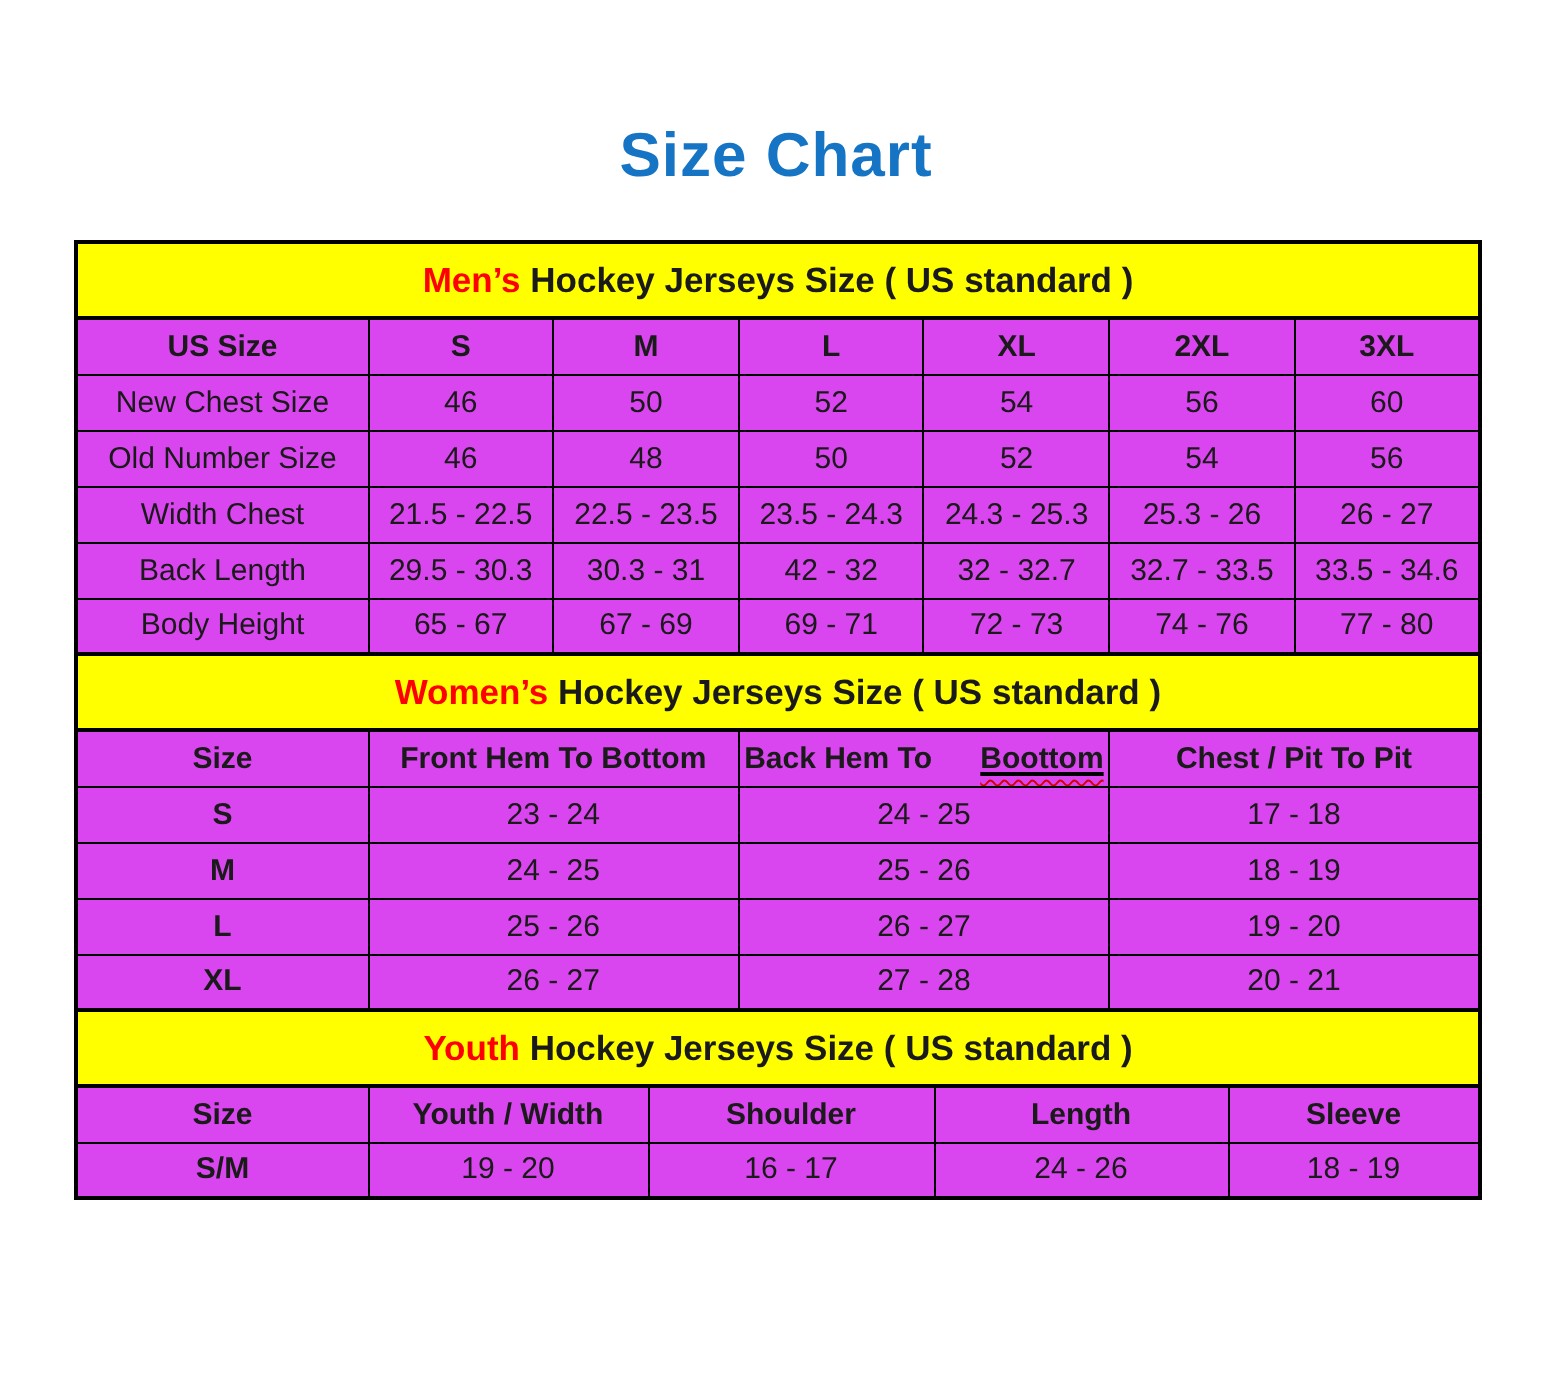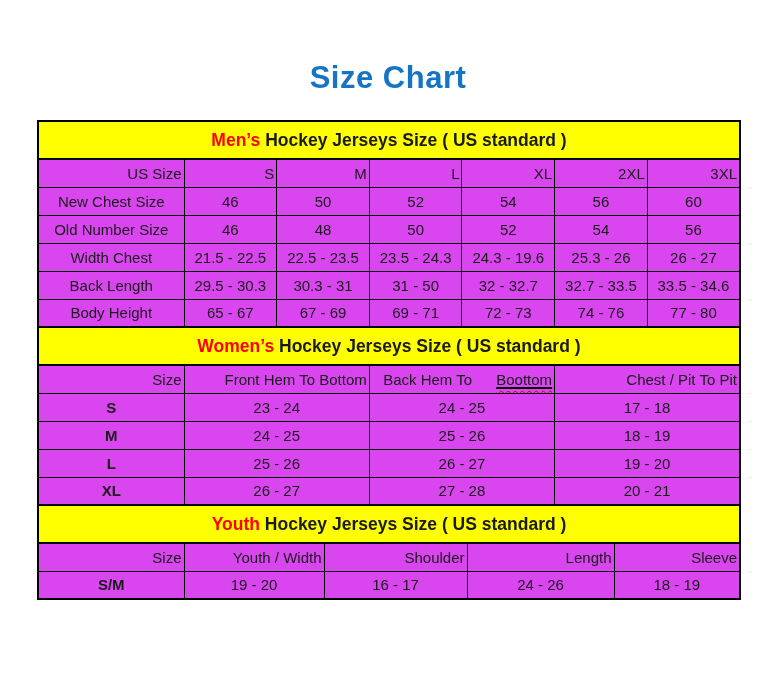--- a/index.html
+++ b/index.html
@@ -56,21 +56,21 @@
   td.section-header {
     background: var(--yellow);
     height: 38px;
     font-size: 17.5px;
     font-weight: 700;
     border-top: 2px solid var(--border);
     border-bottom: 2px solid var(--border);
   }
   td.section-header .accent { color: var(--accent-red); }
 
-  tr.col-header-row td { font-weight: 400; text-align: right; }
+  tr.col-header-row td { font-weight: 700; }
   td.row-label.bold { font-weight: 700; }
 
   
   .mens   col        { width: 92.66px; }
   .mens   col.c0     { width: 146px; }
   .womens col        { width: 185.3px; }
   .womens col.c0     { width: 146px; }
   .youth  col.c0     { width: 146px; }
   .youth  col.c1     { width: 140px; }
   .youth  col.c2     { width: 143px; }
@@ -139,29 +139,29 @@
             <td class="val">50</td>
             <td class="val">52</td>
             <td class="val">54</td>
             <td class="val">56</td>
           </tr>
           <tr>
             <td class="row-label">Width Chest</td>
             <td class="val">21.5 - 22.5</td>
             <td class="val">22.5 - 23.5</td>
             <td class="val">23.5 - 24.3</td>
-            <td class="val">24.3 - 19.6</td>
+            <td class="val">24.3 - 25.3</td>
             <td class="val">25.3 - 26</td>
             <td class="val">26 - 27</td>
           </tr>
           <tr>
             <td class="row-label">Back Length</td>
             <td class="val">29.5 - 30.3</td>
             <td class="val">30.3 - 31</td>
-            <td class="val">31 - 50</td>
+            <td class="val">42 - 32</td>
             <td class="val">32 - 32.7</td>
             <td class="val">32.7 - 33.5</td>
             <td class="val">33.5 - 34.6</td>
           </tr>
           <tr>
             <td class="row-label">Body Height</td>
             <td class="val">65 - 67</td>
             <td class="val">67 - 69</td>
             <td class="val">69 - 71</td>
             <td class="val">72 - 73</td>

